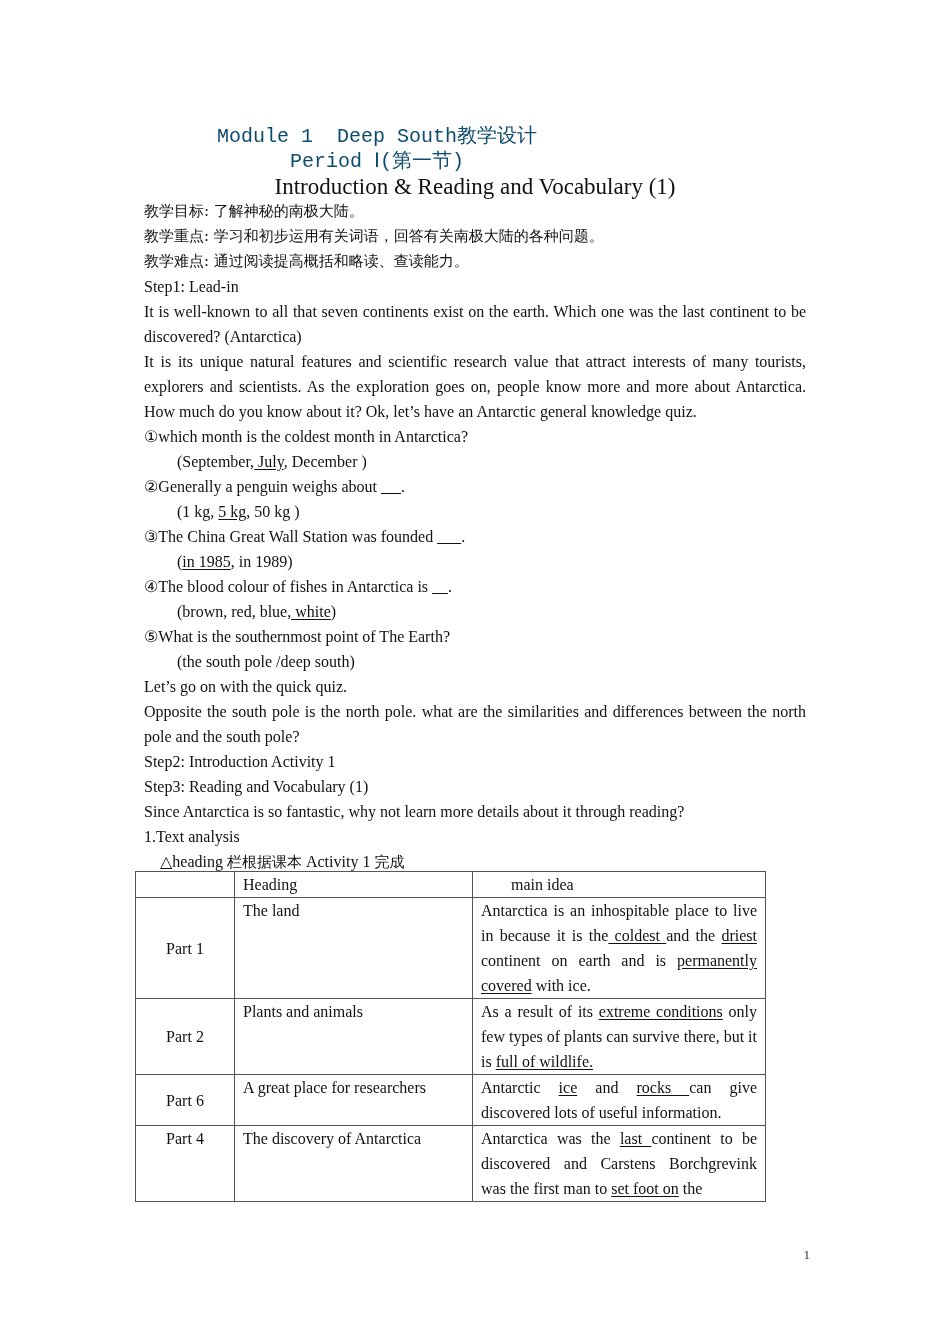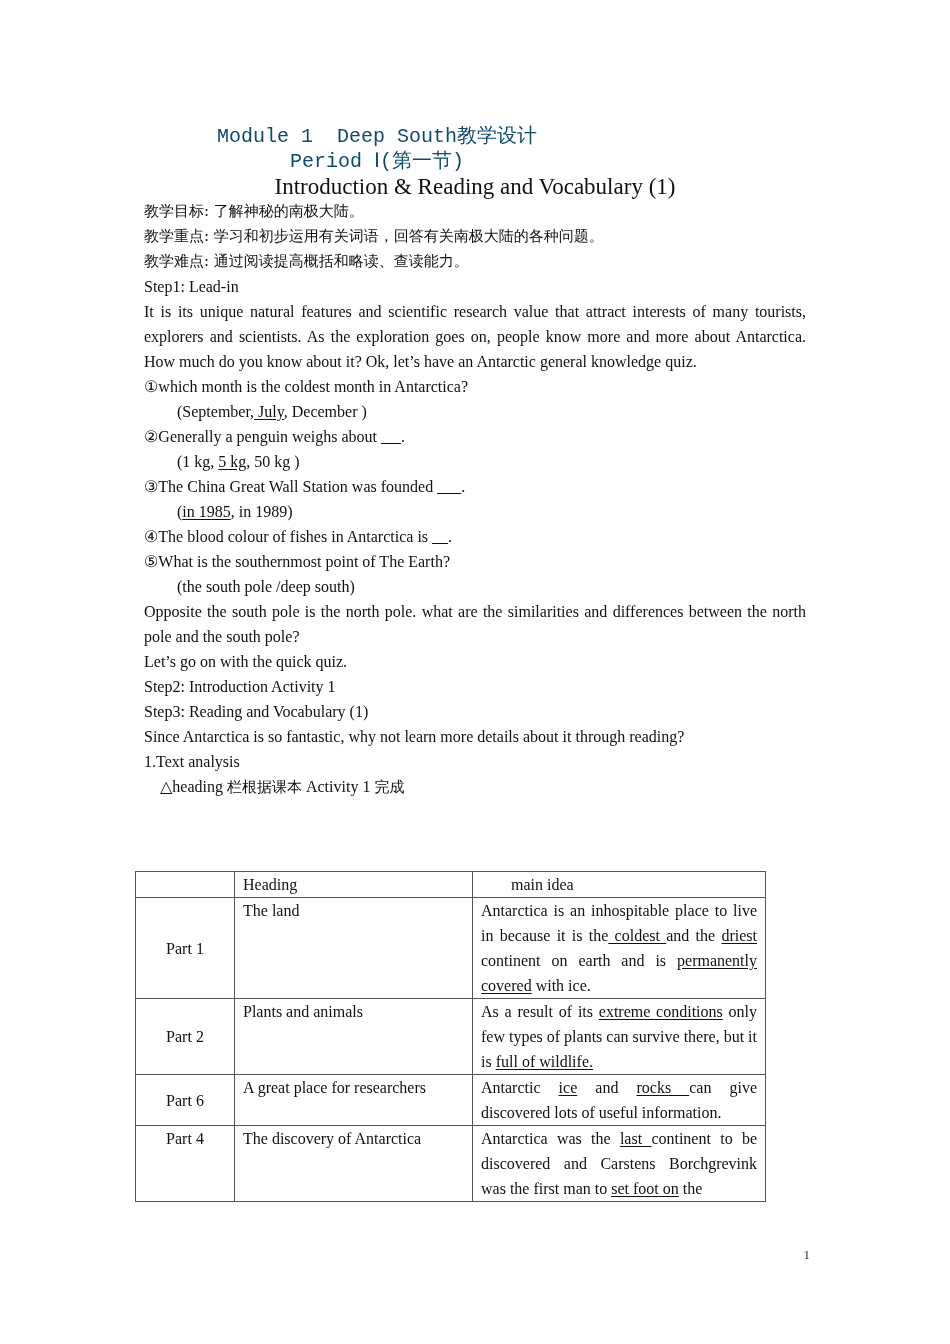--- a/index.html
+++ b/index.html
@@ -120,38 +120,40 @@
   <div class="title t1">Module 1  Deep South教学设计</div>
   <div class="title t2">Period Ⅰ(第一节)</div>
   <div class="subtitle">Introduction &amp; Reading and Vocabulary (1)</div>
 
   <div class="body-text">
     <p class="cn">教学目标: 了解神秘的南极大陆。</p>
     <p class="cn">教学重点: 学习和初步运用有关词语，回答有关南极大陆的各种问题。</p>
     <p class="cn">教学难点: 通过阅读提高概括和略读、查读能力。</p>
 
     <p>Step1: Lead-in</p>
+    <p>It is well-known to all that seven continents exist on the earth. Which one was the last continent to be discovered? (Antarctica)</p>
     <p>It is its unique natural features and scientific research value that attract interests of many tourists, explorers and scientists. As the exploration goes on, people know more and more about Antarctica. How much do you know about it? Ok, let’s have an Antarctic general knowledge quiz.</p>
 
     <p><span>①</span><span>which month is the coldest month in Antarctica?</span></p>
     <p class="indent"><span>(September,</span><u> July</u><span>, December )</span></p>
 
     <p><span>②</span><span>Generally a penguin weighs about </span><span class="blank">     </span><span>.</span></p>
     <p class="indent"><span>(1 kg, </span><u>5 kg</u><span>, 50 kg )</span></p>
 
     <p><span>③</span><span>The China Great Wall Station was founded </span><span class="blank">      </span><span>.</span></p>
     <p class="indent"><span>(</span><u>in 1985</u><span>, in 1989)</span></p>
 
     <p><span>④</span><span>The blood colour of fishes in Antarctica is </span><span class="blank">    </span><span>.</span></p>
+    <p class="indent"><span>(brown, red, blue,</span><u> white</u><span>)</span></p>
 
     <p><span>⑤</span><span>What is the southernmost point of The Earth?</span></p>
     <p class="indent"><span>(the south pole /deep south)</span></p>
 
+    <p>Let’s go on with the quick quiz.</p>
     <p>Opposite the south pole is the north pole. what are the similarities and differences between the north pole and the south pole?</p>
-    <p>Let’s go on with the quick quiz.</p>
     <p>Step2: Introduction Activity 1</p>
     <p>Step3: Reading and Vocabulary (1)</p>
     <p>Since Antarctica is so fantastic, why not learn more details about it through reading?</p>
     <p>1.Text analysis</p>
     <p class="indent-small"><span>△heading </span><span class="cn">栏根据课本</span><span> Activity 1 </span><span class="cn">完成</span></p>
   </div>
 
   <table class="analysis">
     <tbody>
         <tr>

